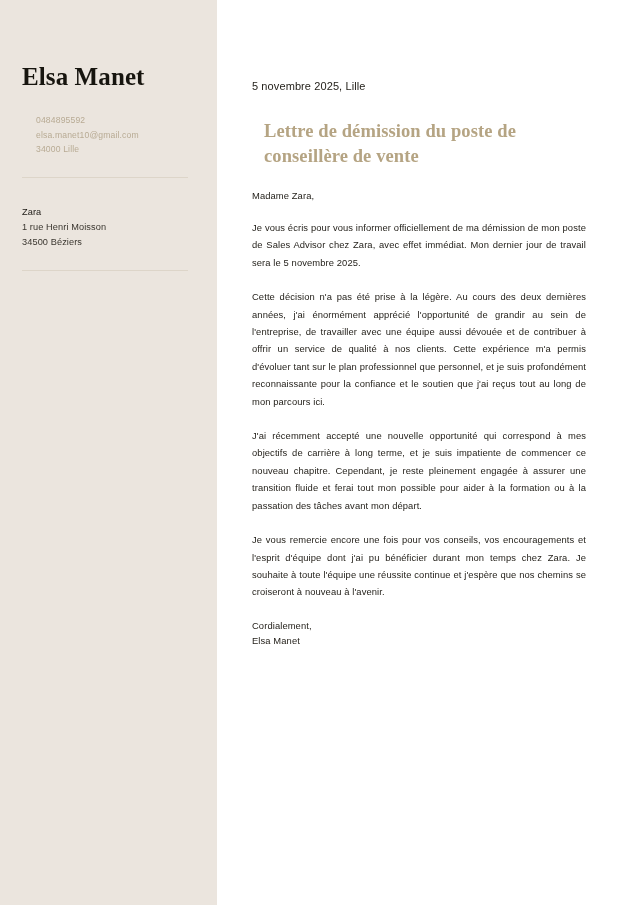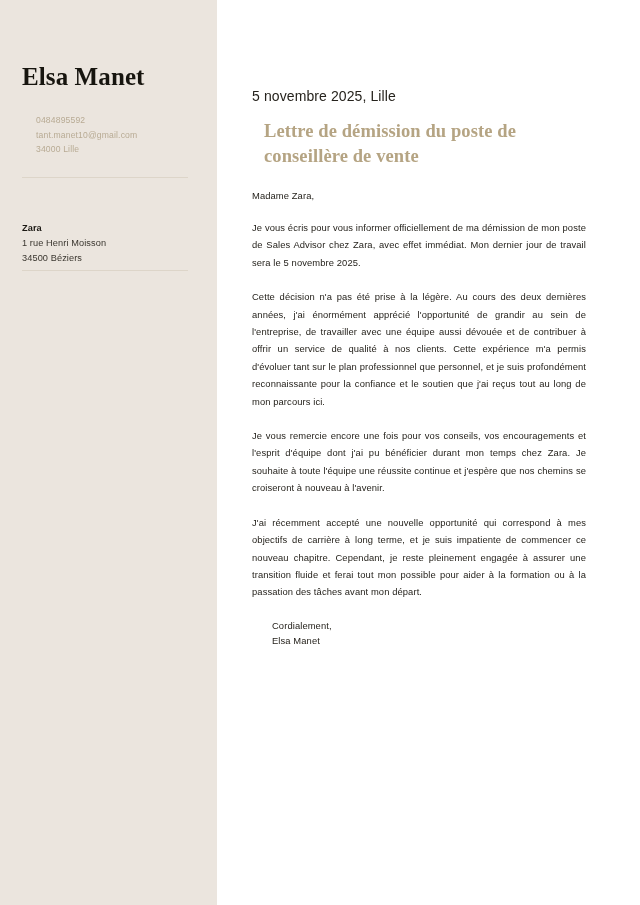--- a/index.html
+++ b/index.html
@@ -68,49 +68,47 @@
   .divider-2 { top: 270px; }
 
   .recipient {
     position: absolute;
     left: 22px;
     top: 205px;
     width: 185px;
   }
   .recipient .r-name {
     font-size: 9.2px;
-    font-weight: bold;
+    font-weight: normal;
     line-height: 15px;
     color: #1b1813;
     letter-spacing: 0.1px;
-    margin-top: 16px;
   }
   .recipient .r-line {
     font-size: 9.2px;
     line-height: 15px;
     color: #3a362f;
     letter-spacing: 0.1px;
   }
 
   
   .content {
     position: absolute;
     left: 252px;
     top: 0;
     width: 346px;
     height: 905px;
   }
   .date-line {
     position: absolute;
     top: 80px;
     left: 0;
-    font-size: 14px;
-    color: #26231d;
-    letter-spacing: 0.1px;
-    margin-top: 8px;
+    font-size: 11px;
+    color: #26231d;
+    letter-spacing: 0.1px;
   }
   .letter-title {
     position: absolute;
     top: 107px;
     left: 0;
     width: 300px;
     margin: 12px;
     font-family: "Liberation Serif", "DejaVu Serif", serif;
     font-weight: bold;
     font-size: 18.5px;
@@ -137,41 +135,40 @@
     font-size: 9.4px;
     line-height: 17.4px;
     color: #26231d;
     text-align: justify;
     letter-spacing: 0.1px;
     -webkit-hyphens: none;
     hyphens: none;
   }
   .closing {
     margin-top: 5px;
-    margin-left: 20px;
   }
   .closing .c-line {
     font-size: 9.4px;
     line-height: 15px;
     color: #26231d;
     letter-spacing: 0.1px;
   }
 </style>
 </head>
 <body>
 
 <div class="page">
 
   <div class="sidebar">
 
     <h1 class="sender-name">Elsa Manet</h1>
 
     <div class="sender-contact">
       <div class="line">0484895592</div>
-      <div class="line">tant.manet10@gmail.com</div>
+      <div class="line">elsa.manet10@gmail.com</div>
       <div class="line">34000 Lille</div>
     </div>
 
     <div class="divider divider-1"></div>
 
     <div class="recipient">
       <div class="r-name">Zara</div>
       <div class="r-line">1 rue Henri Moisson</div>
       <div class="r-line">34500 Béziers</div>
     </div>
@@ -183,22 +180,22 @@
 
     <div class="date-line">5 novembre 2025, Lille</div>
 
     <h2 class="letter-title">Lettre de démission du poste de conseillère de vente</h2>
 
     <div class="salutation">Madame Zara,</div>
 
     <div class="body-blocks">
       <p>Je vous écris pour vous informer officiellement de ma démission de mon poste de Sales Advisor chez Zara, avec effet immédiat. Mon dernier jour de travail sera le 5 novembre 2025.</p>
       <p>Cette décision n'a pas été prise à la légère. Au cours des deux dernières années, j'ai énormément apprécié l'opportunité de grandir au sein de l'entreprise, de travailler avec une équipe aussi dévouée et de contribuer à offrir un service de qualité à nos clients. Cette expérience m'a permis d'évoluer tant sur le plan professionnel que personnel, et je suis profondément reconnaissante pour la confiance et le soutien que j'ai reçus tout au long de mon parcours ici.</p>
+      <p>J'ai récemment accepté une nouvelle opportunité qui correspond à mes objectifs de carrière à long terme, et je suis impatiente de commencer ce nouveau chapitre. Cependant, je reste pleinement engagée à assurer une transition fluide et ferai tout mon possible pour aider à la formation ou à la passation des tâches avant mon départ.</p>
       <p>Je vous remercie encore une fois pour vos conseils, vos encouragements et l'esprit d'équipe dont j'ai pu bénéficier durant mon temps chez Zara. Je souhaite à toute l'équipe une réussite continue et j'espère que nos chemins se croiseront à nouveau à l'avenir.</p>
-      <p>J'ai récemment accepté une nouvelle opportunité qui correspond à mes objectifs de carrière à long terme, et je suis impatiente de commencer ce nouveau chapitre. Cependant, je reste pleinement engagée à assurer une transition fluide et ferai tout mon possible pour aider à la formation ou à la passation des tâches avant mon départ.</p>
 
       <div class="closing">
         <div class="c-line">Cordialement,</div>
         <div class="c-line">Elsa Manet</div>
       </div>
     </div>
   </div>
 </div>
 
 </body></html>

